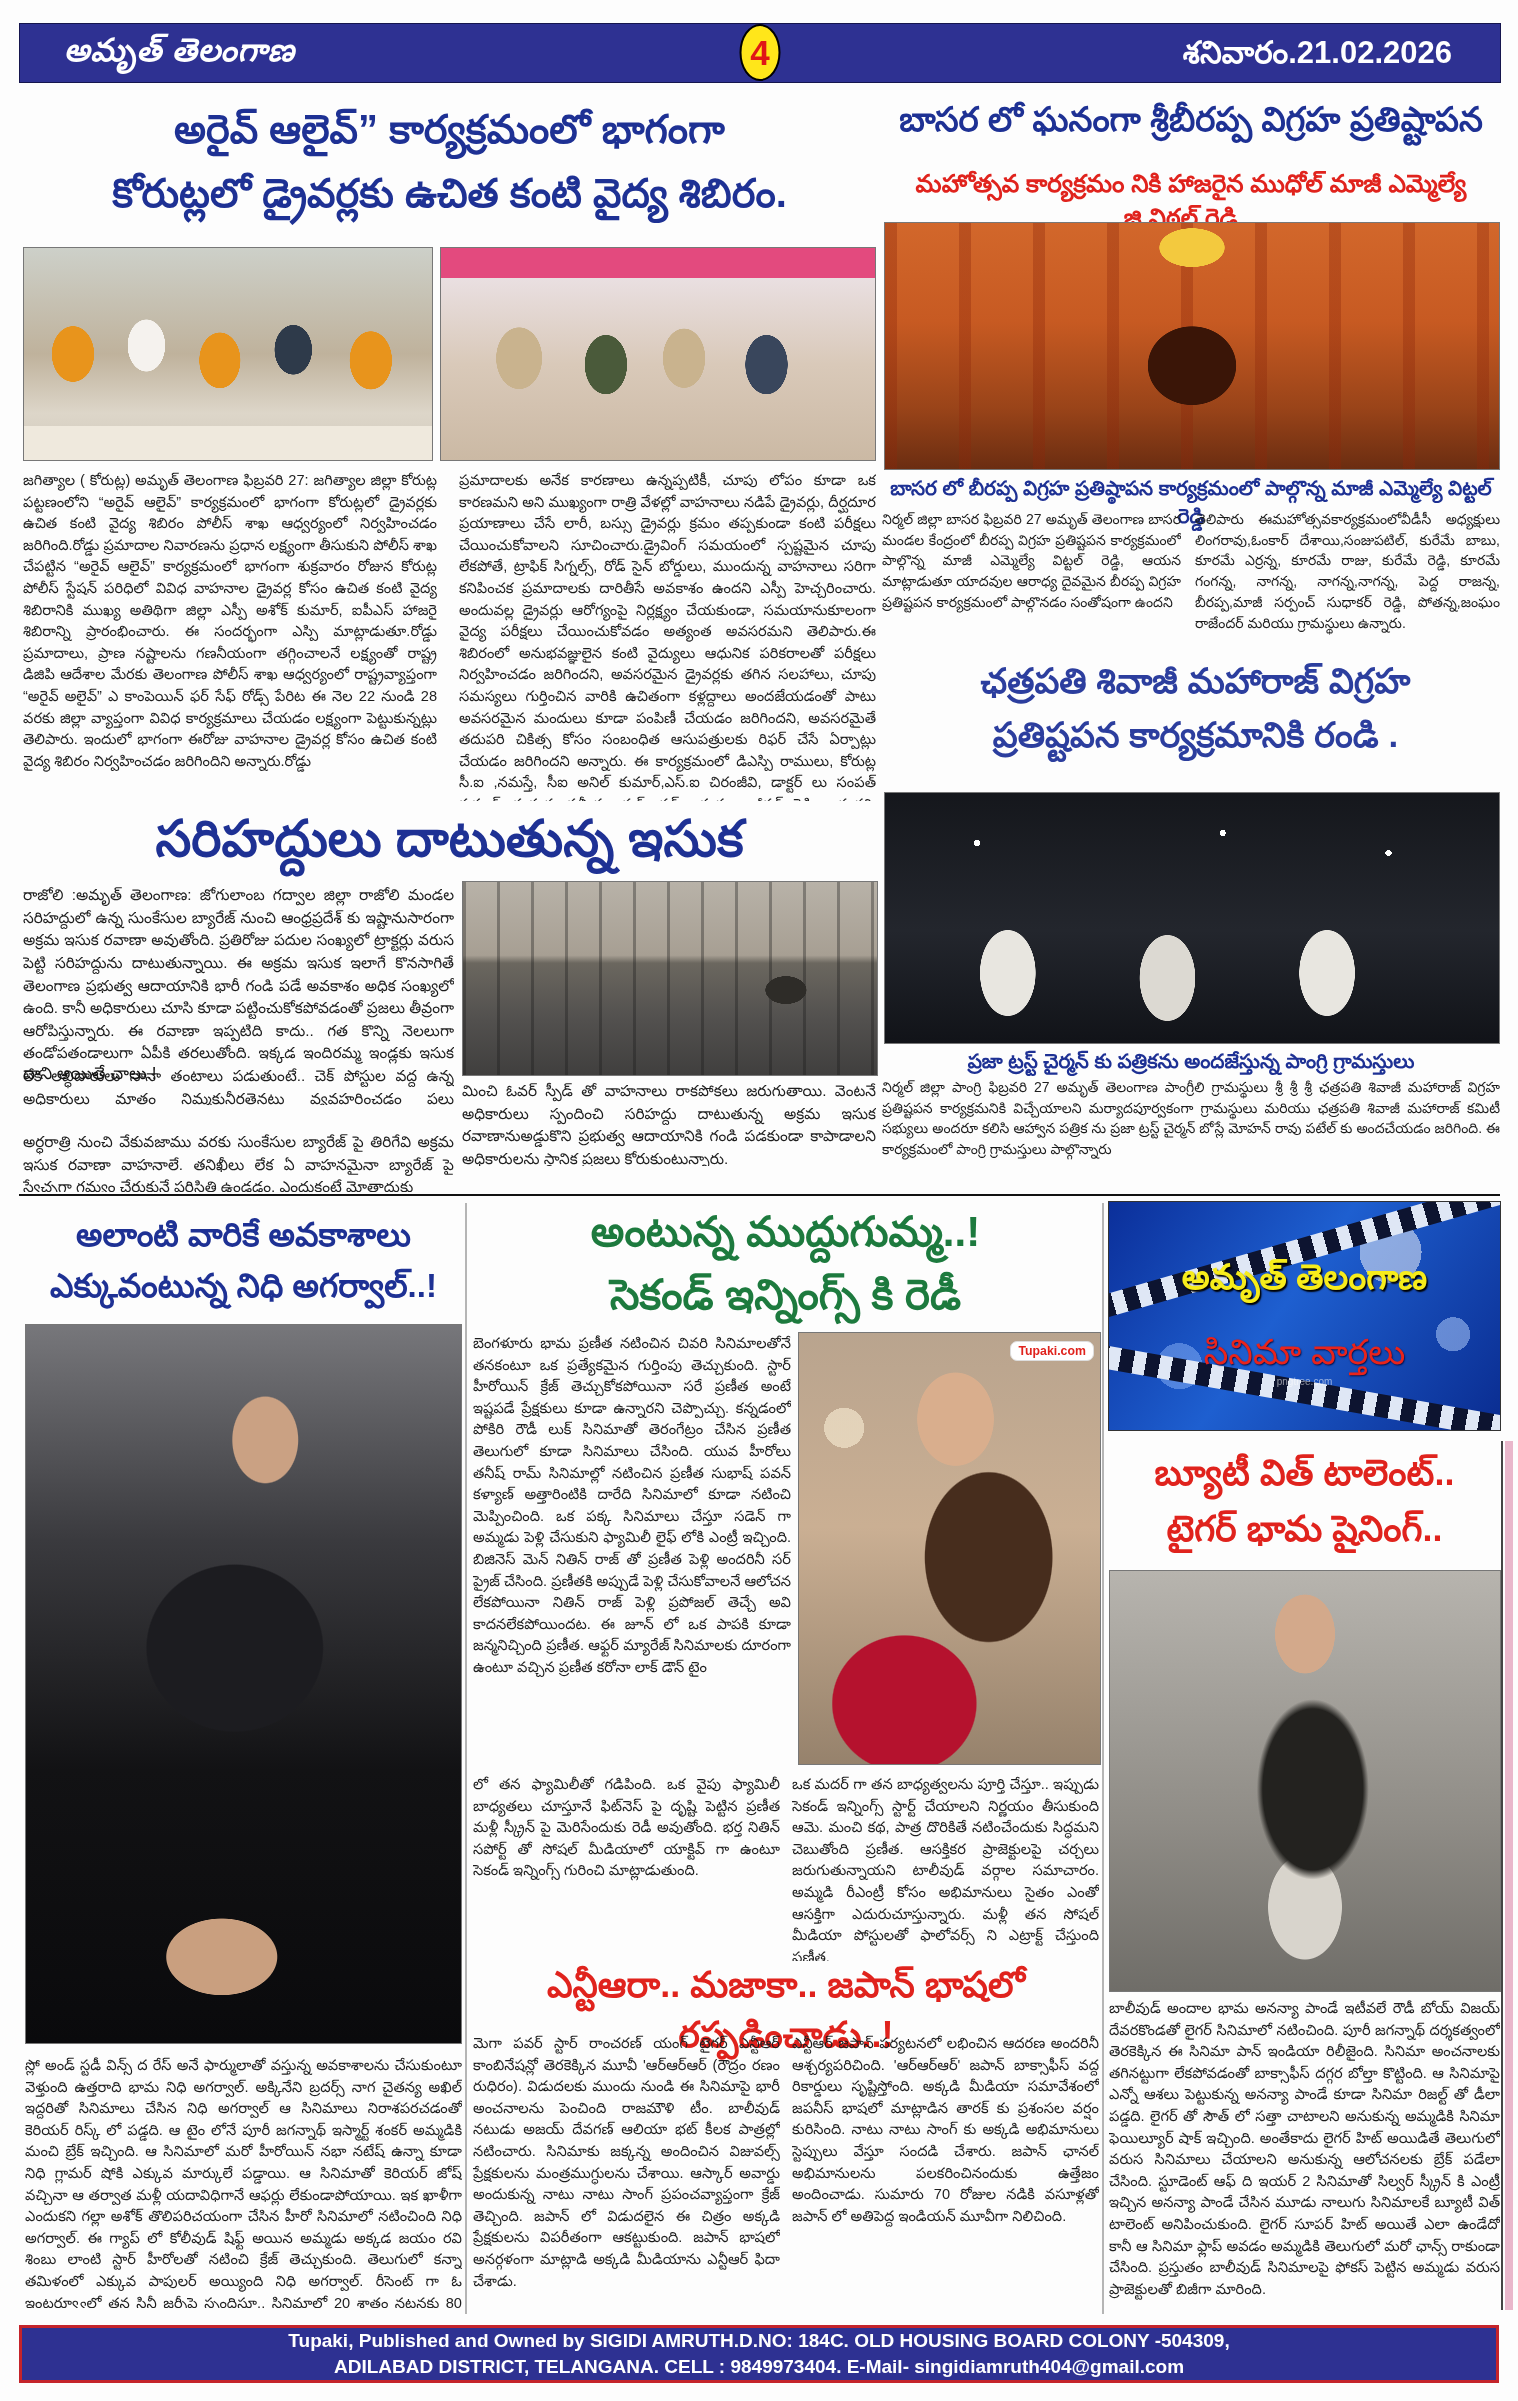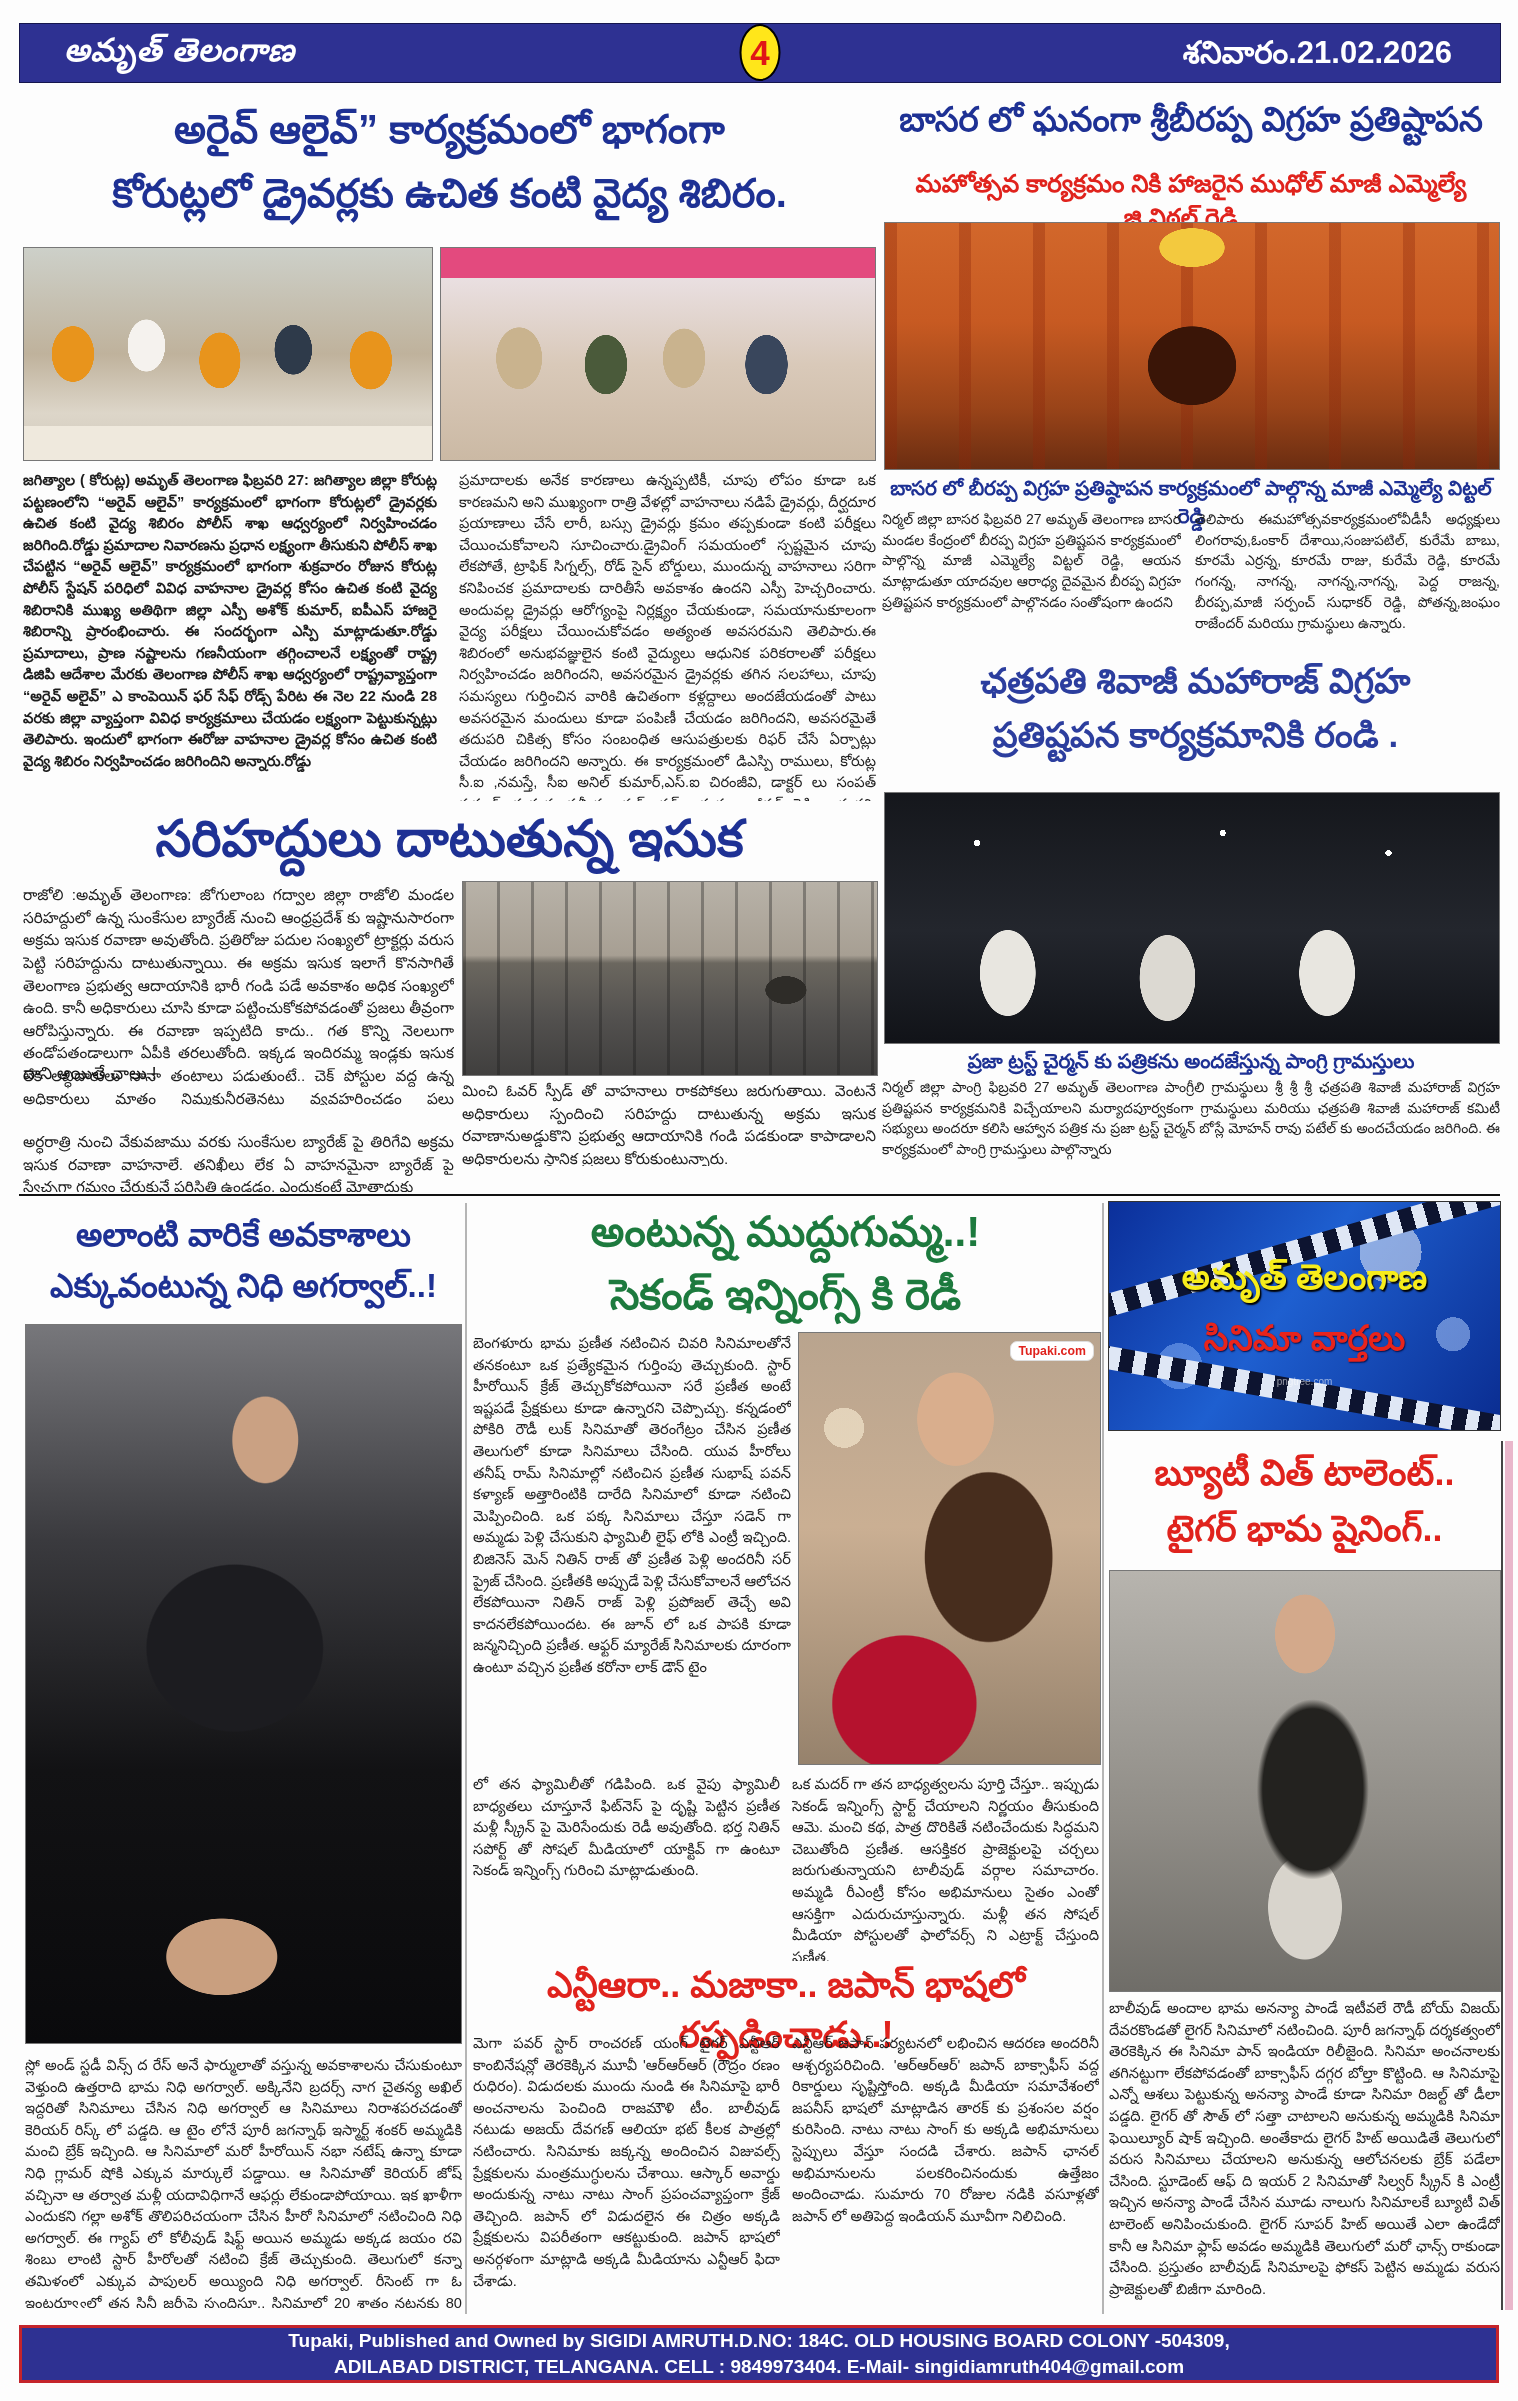--- a/index.html
+++ b/index.html
@@ -37,21 +37,21 @@
       radial-gradient(35px 48px at 85% 53%,#e8941c 0 60%,rgba(0,0,0,0) 61%),
       linear-gradient(180deg,#cdd0c9 0%,#bfb29c 50%,#ddd6c9 78%,#cfc8ba 100%);}
   .photo-eye-right{left:440px;top:247px;width:434px;height:212px;
     background:
       linear-gradient(180deg,#e34a7e 0 14%,rgba(227,74,126,0) 14%),
       radial-gradient(38px 51px at 18% 52%,#c9b38e 0 60%,rgba(0,0,0,0) 61%),
       radial-gradient(35px 49px at 38% 55%,#4a5a3a 0 60%,rgba(0,0,0,0) 61%),
       radial-gradient(35px 49px at 56% 52%,#c9b38e 0 60%,rgba(0,0,0,0) 61%),
       radial-gradient(35px 49px at 75% 55%,#39465c 0 60%,rgba(0,0,0,0) 61%),
       linear-gradient(180deg,#efe7ef 0%,#d9c9b9 55%,#cbb9a4 100%);}
-  .eye-col1{left:23px;top:470px;width:414px;height:331px;font-weight:bold;}
+  .eye-col1{left:23px;top:470px;width:414px;height:331px;}
   .eye-col2{left:459px;top:470px;width:417px;height:331px;}
 
   
   .basara-head{left:882px;top:100px;width:618px;font-size:34px;}
   .basara-sub{left:882px;top:170px;width:618px;font-size:24.6px;}
   .photo-basara{left:884px;top:222px;width:614px;height:246px;
     background:
       radial-gradient(54px 32px at 50% 10%,#f3c93e 0 60%,rgba(0,0,0,0) 61%),
       radial-gradient(73px 65px at 50% 58%,#3a1507 0 60%,rgba(0,0,0,0) 61%),
       repeating-linear-gradient(90deg,rgba(140,38,10,.35) 0 12.3px,rgba(0,0,0,0) 12.3px 74px),
@@ -129,22 +129,22 @@
       radial-gradient(circle 31px at 72% 22%,rgba(255,255,255,.5) 0 100%,rgba(0,0,0,0) 100%),
       radial-gradient(circle 17px at 88% 58%,rgba(185,212,255,.5) 0 100%,rgba(0,0,0,0) 100%),
       radial-gradient(circle 23px at 18% 72%,rgba(150,190,255,.45) 0 100%,rgba(0,0,0,0) 100%),
       linear-gradient(125deg,#0b2f9a 0%,#1e5fd0 45%,#0a2c90 100%);}
   .film-strip{position:absolute;height:23px;width:140%;
     background:repeating-linear-gradient(90deg,#dfe7f5 0 12.3px,#0d1430 12.3px 26px);}
   .strip-top{top:21.5px;left:-31px;transform:rotate(-16deg);}
   .strip-bottom{bottom:18.4px;left:-31px;transform:rotate(10deg);}
   .banner-line1{position:absolute;left:0;top:55px;width:100%;text-align:center;color:#f7ec1b;
                 font-size:35px;font-weight:bold;text-shadow:1.5px 1.5px 1.5px #000;}
-  .banner-line2{position:absolute;left:0;top:116px;width:100%;text-align:center;color:#e8241c;
-                font-size:35px;font-weight:bold;text-shadow:0.8px 0.8px 1.5px #00114d;}
+  .banner-line2{position:absolute;left:0;top:130px;width:100%;text-align:center;color:#e8241c;
+                font-size:35px;font-weight:normal;text-shadow:0.8px 0.8px 1.5px #00114d;}
   .banner-mark{position:absolute;left:0;bottom:43px;width:100%;text-align:center;
                color:rgba(255,255,255,.55);font-size:10px;margin-top:48px;}
   .cinema-head{left:1108px;top:1445px;width:393px;font-size:36px;line-height:1.55;}
   .photo-ananya{left:1109px;top:1570px;width:390px;height:420px;
     background:
       radial-gradient(54px 71px at 50% 15%,#d3a98b 0 55%,rgba(0,0,0,0) 56%),
       radial-gradient(100px 161px at 52% 52%,#23221f 0 50%,rgba(0,0,0,0) 56%),
       radial-gradient(73px 104px at 50% 80%,#d8d4cc 0 50%,rgba(0,0,0,0) 51%),
       linear-gradient(180deg,#b7b4ae 0%,#8f8c86 60%,#6f6d68 100%);}
   .cinema-body{left:1109px;top:1998px;width:391px;height:310px;}

